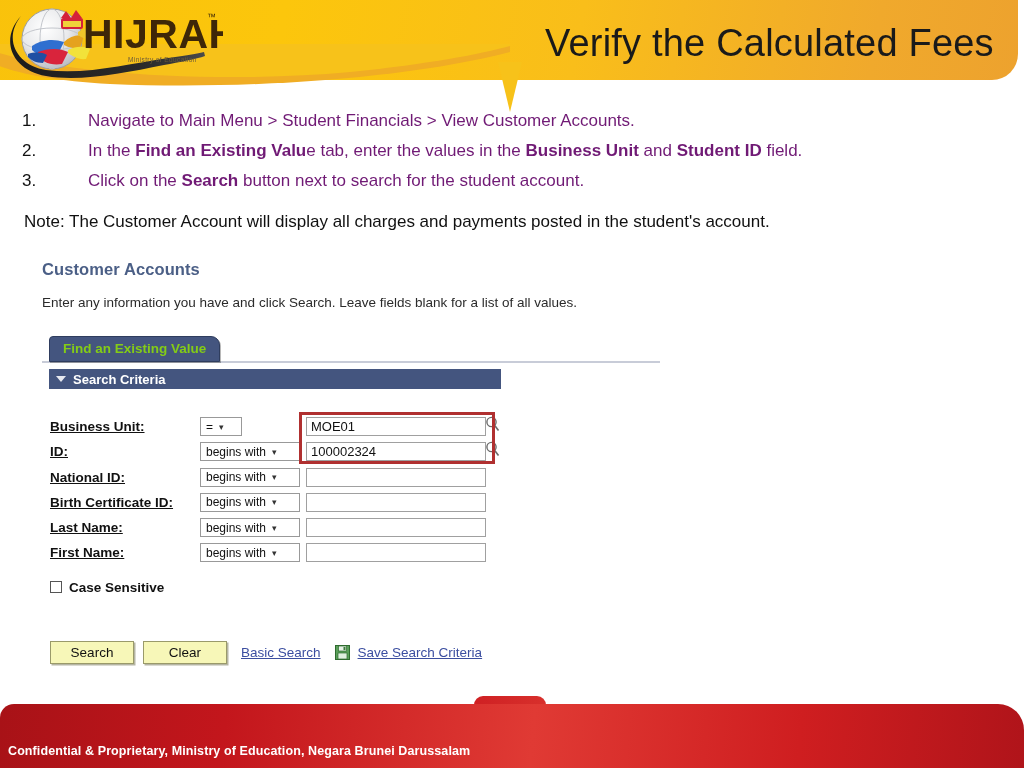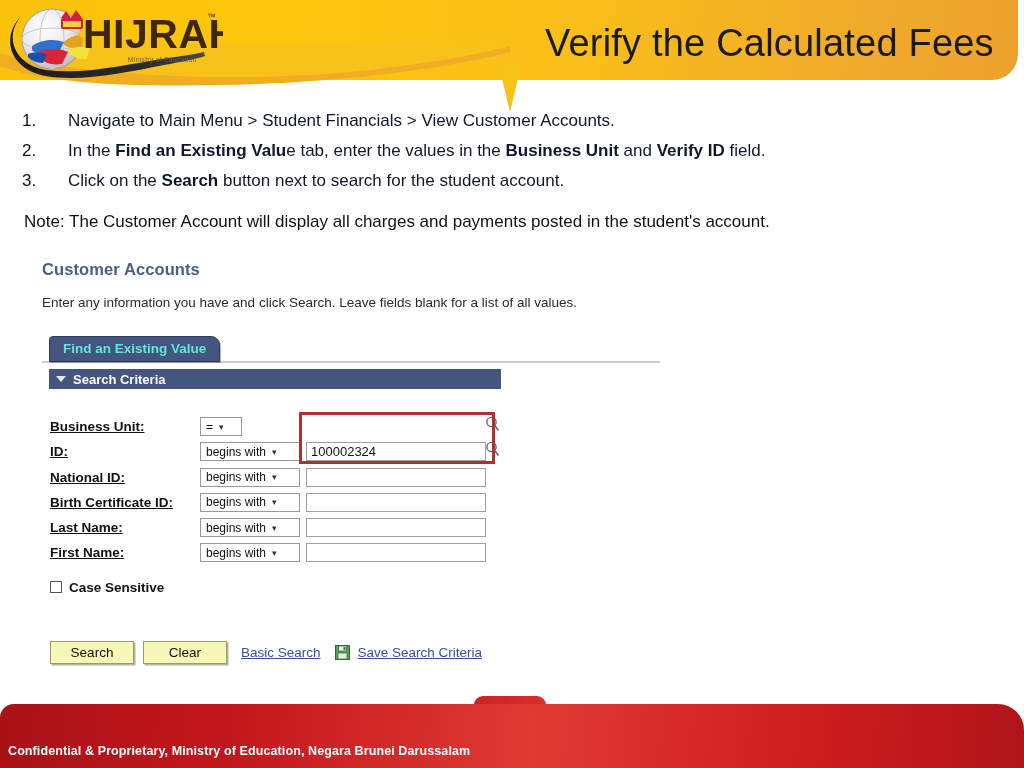--- a/index.html
+++ b/index.html
@@ -40,37 +40,37 @@
   }
 
   
   .logo { position: absolute; left: 8px; top: 2px; width: 215px; height: 76px; }
   .logo svg { display: block; }
 
   
   .steps { position: absolute; left: 22px; top: 108px; width: 980px; }
   .step-row { display: flex; align-items: baseline; margin-bottom: 4px; line-height: 26px; }
   .step-num { width: 46px; font-size: 17px; color: #111; flex: 0 0 46px; }
-  .step-text { font-size: 17px; color: #0f172a; }
+  .step-text { font-size: 17px; color: #701a75; margin-left: 20px; }
   .step-text b { font-weight: bold; }
 
   .note { position: absolute; left: 24px; top: 210px; font-size: 17px; color: #111; line-height: 24px; }
   .note b { font-weight: normal; }
 
   
   .ps { position: absolute; left: 42px; top: 260px; width: 640px; }
   .ps-title { font-size: 16.5px; font-weight: bold; color: #4b5f86; letter-spacing: .1px; }
   .ps-sub { margin-top: 16px; font-size: 13.5px; color: #2b2b2b; }
 
   .ps-tabrow { position: relative; margin-top: 26px; height: 27px; }
   .ps-tab {
     position: absolute; left: 7px; top: 0;
     padding: 4px 13px 5px 13px;
     background: #44557f;
-    color: #5eead4; font-size: 13.5px; font-weight: bold;
+    color: #84cc16; font-size: 13.5px; font-weight: bold;
     border-top-left-radius: 4px; border-top-right-radius: 9px;
     border: 1px solid #2f3d5e;
     box-shadow: 1px 1px 0 rgba(0,0,0,.28);
   }
   .ps-tabline { position: absolute; left: 0; top: 25px; width: 618px; height: 2px; background: #c8ccd8; }
 
   .ps-critbar {
     position: relative; margin-top: 6px; margin-left: 7px;
     width: 452px; height: 20px;
     background: #44557f;
@@ -217,21 +217,21 @@
     <div class="page-title">Verify the Calculated Fees</div>
   </div>
 
   <div class="steps">
     <div class="step-row">
       <span class="step-num">1.</span>
       <span class="step-text">Navigate to Main Menu &gt; Student Financials &gt; View Customer Accounts.</span>
     </div>
     <div class="step-row">
       <span class="step-num">2.</span>
-      <span class="step-text">In the <b>Find an Existing Valu</b>e tab, enter the values in the <b>Business Unit</b> and <b>Verify ID</b> field.</span>
+      <span class="step-text">In the <b>Find an Existing Valu</b>e tab, enter the values in the <b>Business Unit</b> and <b>Student ID</b> field.</span>
     </div>
     <div class="step-row">
       <span class="step-num">3.</span>
       <span class="step-text">Click on the <b>Search</b> button next to search for the student account.</span>
     </div>
   </div>
 
   <div class="note">
     <b>Note:</b><span> The Customer Account will display all charges and payments posted in the student's account.</span>
   </div>
@@ -251,20 +251,23 @@
     </div>
 
     <div class="ps-form">
       <div class="form-grid">
 
         <div class="grid-row">
           <span class="flabel">Business Unit:</span>
           <div class="fop opbox" style="left:150px;width:42px;">
             <span class="opname">=</span>
             <span class="chev">▾</span>
+          </div>
+          <div class="finput valbox" style="left:256px;width:180px;">
+            <span>MOE01</span>
           </div>
           <div class="lookup mag">
             <svg width="15" height="17" viewBox="0 0 15 17">
                 <circle cx="6.5" cy="6" r="4.6" fill="none" stroke="#6b6b6b" stroke-width="1.4"></circle>
                 <line x1="9.7" y1="9.4" x2="13.5" y2="14.5" stroke="#6b6b6b" stroke-width="1.6"></line>
               </svg>
           </div>
         </div>
 
         <div class="grid-row">

